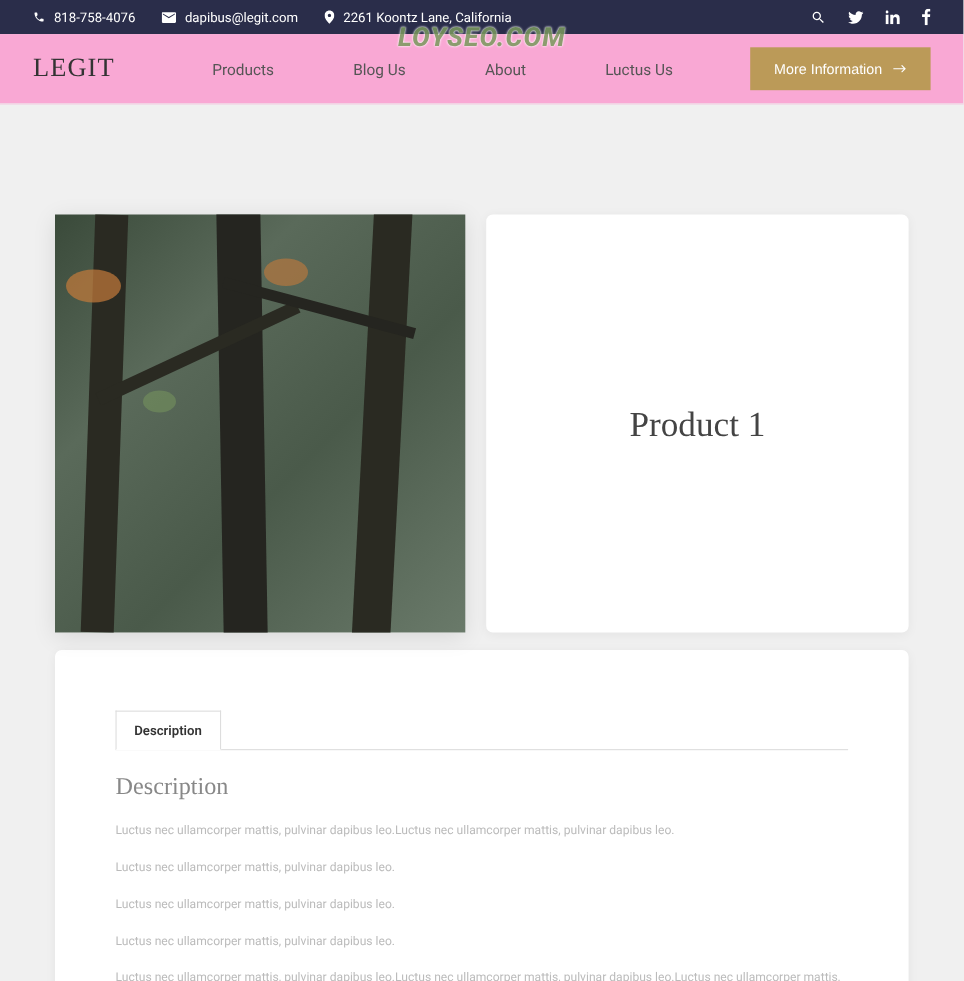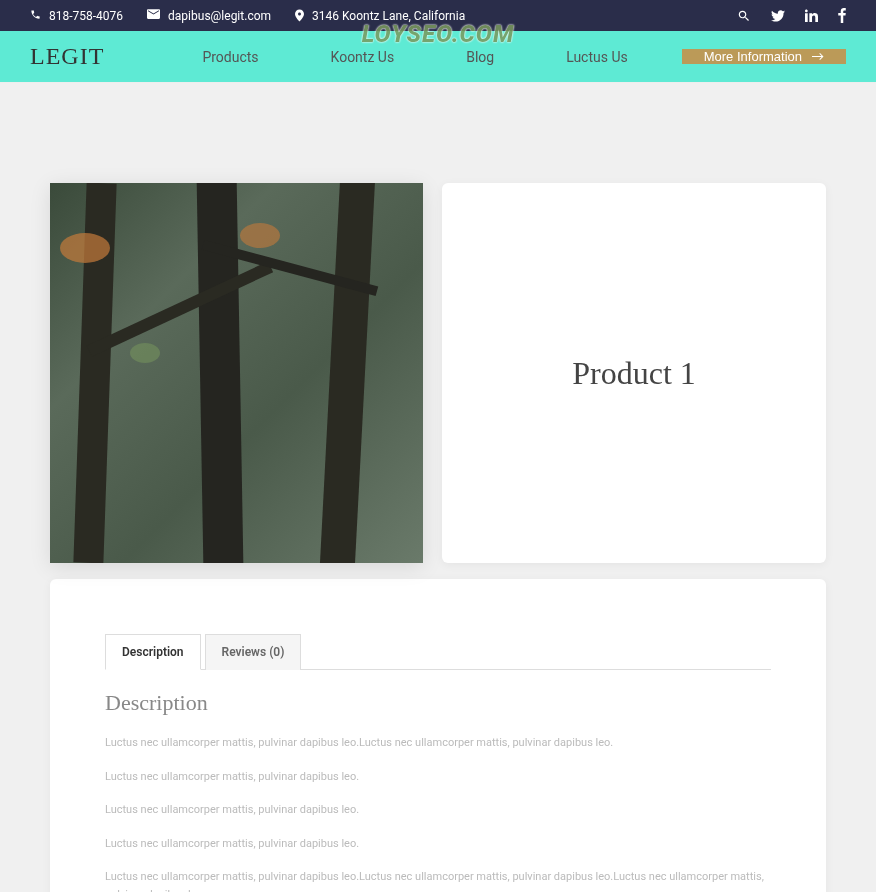--- a/index.html
+++ b/index.html
@@ -12,60 +12,60 @@
 .topbar {
   background: #2a2d4a;
   color: #fff;
   display: flex;
   justify-content: space-between;
   align-items: center;
   padding: 8px 30px;
   font-size: 12px;
 }
 .topbar-left { display: flex; gap: 24px; align-items: center; }
-.topbar-item { display: flex; gap: 8px; }
+.topbar-item { display: flex; align-items: center; gap: 8px; }
 .topbar-right { display: flex; gap: 20px; align-items: center; }
 .topbar-right span { font-size: 14px; cursor: pointer; }
 .watermark {
   position: absolute;
   top: 20px;
   left: 50%;
   transform: translateX(-50%);
   font-size: 24px;
   font-weight: 800;
   color: #7a9a5e;
   text-shadow: 0 0 2px #fff, 0 0 2px #fff;
   opacity: 0.85;
   letter-spacing: 1px;
   z-index: 100;
   font-style: italic;
 }
 .navbar {
-  background: #5eead4;
+  background: #f9a8d4;
   display: flex;
   align-items: center;
   padding: 12px 30px;
   border-bottom: 1px solid #eee;
 }
 .logo {
   font-family: Georgia, serif;
   font-size: 24px;
   font-weight: 400;
   letter-spacing: 1px;
   margin-right: auto;
 }
 .nav-menu { display: flex; gap: 32px; list-style: none; }
 .nav-menu li a { text-decoration: none; color: #555; font-size: 14px; padding-left: 40px; }
 .cta-btn {
   background: #bb9a58;
   color: #fff;
   border: none;
-  padding: 0 22px;
+  padding: 12px 22px;
   font-size: 13px;
-  margin-left: 54px;
+  margin-left: 70px;
   display: flex;
   align-items: center;
   gap: 10px;
   cursor: pointer;
 }
 .main { padding: 100px 50px 20px; position: relative; }
 .product-row { display: flex; gap: 19px; margin-bottom: 16px; }
 .product-image {
   width: 373px;
   height: 380px;
@@ -151,21 +151,21 @@
           </svg>
       </span>
       <span>dapibus@legit.com</span>
     </div>
     <div class="topbar-item">
       <span>
         <svg width="9" height="13" viewBox="0 0 24 32" fill="#fff">
             <path d="M12 0C5.4 0 0 5.4 0 12c0 9 12 20 12 20s12-11 12-20c0-6.6-5.4-12-12-12zm0 16c-2.2 0-4-1.8-4-4s1.8-4 4-4 4 1.8 4 4-1.8 4-4 4z"></path>
           </svg>
       </span>
-      <span>3146 Koontz Lane, California</span>
+      <span>2261 Koontz Lane, California</span>
     </div>
   </div>
   <div class="topbar-right">
     <span>
       <svg width="14" height="14" viewBox="0 0 24 24" fill="#fff">
           <path d="M15.5 14h-.8l-.3-.3c1-1.1 1.6-2.6 1.6-4.2C16 5.9 13.1 3 9.5 3S3 5.9 3 9.5 5.9 16 9.5 16c1.6 0 3.1-.6 4.2-1.6l.3.3v.8l5 5 1.5-1.5-5-5zm-6 0C7 14 5 12 5 9.5S7 5 9.5 5 14 7 14 9.5 12 14 9.5 14z"></path>
         </svg>
     </span>
     <span>
       <svg width="14" height="12" viewBox="0 0 24 20" fill="#fff">
@@ -184,22 +184,22 @@
     </span>
   </div>
 </div>
 
 <div class="watermark">LOYSEO.COM</div>
 
 <div class="navbar">
   <div class="logo">LEGIT</div>
   <ul class="nav-menu">
     <li><a href="#">Products</a></li>
-    <li><a href="#">Koontz Us</a></li>
-    <li><a href="#">Blog</a></li>
+    <li><a href="#">Blog Us</a></li>
+    <li><a href="#">About</a></li>
     <li><a href="#">Luctus Us</a></li>
   </ul>
   <button class="cta-btn">
     <span>More Information</span>
     <span>
       <svg width="12" height="8" viewBox="0 0 24 16" fill="#fff">
           <path d="M16 0l-1.4 1.4L19.2 6H0v2h19.2l-4.6 4.6L16 14l7-7z"></path>
         </svg>
     </span>
   </button>
@@ -218,21 +218,20 @@
         <div class="leaf3"></div>
     </div>
     <div class="product-info">
       <h1 class="product-title">Product 1</h1>
     </div>
   </div>
 
   <div class="details-card">
     <div class="tabs">
       <div class="tab active">Description</div>
-      <div class="tab">Reviews (0)</div>
     </div>
     <h2 class="desc-heading">Description</h2>
     <p class="desc-text">Luctus nec ullamcorper mattis, pulvinar dapibus leo.Luctus nec ullamcorper mattis, pulvinar dapibus leo.</p>
     <p class="desc-text">Luctus nec ullamcorper mattis, pulvinar dapibus leo.</p>
     <p class="desc-text">Luctus nec ullamcorper mattis, pulvinar dapibus leo.</p>
     <p class="desc-text">Luctus nec ullamcorper mattis, pulvinar dapibus leo.</p>
     <p class="desc-text">Luctus nec ullamcorper mattis, pulvinar dapibus leo.Luctus nec ullamcorper mattis, pulvinar dapibus leo.Luctus nec ullamcorper mattis, pulvinar dapibus leo.</p>
   </div>
 </div>
 

